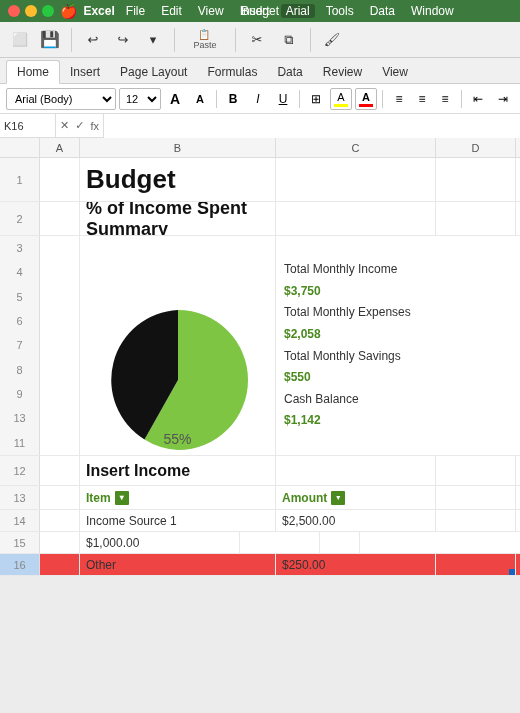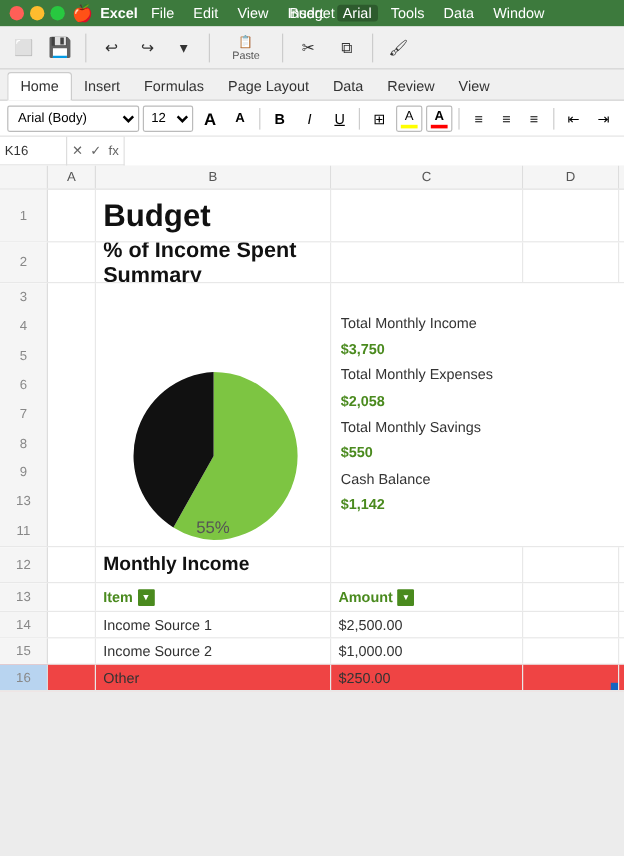--- a/index.html
+++ b/index.html
@@ -341,22 +341,22 @@
   <div class="toolbar-sep"></div>
   <button class="tb-btn" title="Cut">✂</button>
   <button class="tb-btn" title="Copy">⧉</button>
   <div class="toolbar-sep"></div>
   <button class="tb-btn" title="Format Painter">🖌</button>
 </div>
 
 <div class="ribbon-tabs">
   <div class="ribbon-tab active">Home</div>
   <div class="ribbon-tab">Insert</div>
+  <div class="ribbon-tab">Page Layout</div>
   <div class="ribbon-tab">Formulas</div>
-  <div class="ribbon-tab">Page Layout</div>
   <div class="ribbon-tab">Data</div>
   <div class="ribbon-tab">Review</div>
   <div class="ribbon-tab">View</div>
 </div>
 
 <div class="format-bar">
   <select class="font-select">
     <option>Arial (Body)</option>
   </select>
   <select class="font-size-select">
@@ -461,21 +461,21 @@
       <div class="green-val">$550</div>
       <div style="font-size:12px;color:#333;">Cash Balance</div>
       <div class="green-val">$1,142</div>
     </div>
     <div class="pie-cell-d"></div>
   </div>
 
   <div class="row row-12" style="height:30px;">
     <div class="row-num">12</div>
     <div class="cell cell-a"></div>
-    <div class="cell cell-b" style="font-size:16px;font-weight:bold;color:#111;">Monthly Income</div>
+    <div class="cell cell-b" style="font-size:16px;font-weight:bold;color:#111;">Insert Income</div>
     <div class="cell cell-c"></div>
     <div class="cell cell-d"></div>
     <div class="cell cell-e"></div>
   </div>
 
   <div class="row row-13 filter-row" style="height:24px;">
     <div class="row-num">13</div>
     <div class="cell cell-a"></div>
     <div class="cell cell-b">
       <span class="header-green">Item</span>
@@ -494,21 +494,20 @@
     <div class="cell cell-a"></div>
     <div class="cell cell-b">Income Source 1</div>
     <div class="cell cell-c">$2,500.00</div>
     <div class="cell cell-d"></div>
     <div class="cell cell-e"></div>
   </div>
 
   <div class="row row-15" style="height:22px;text-align:center;">
     <div class="row-num">15</div>
     <div class="cell cell-a"></div>
-    <div class="cell cell-b">Income Source 2</div>
     <div class="cell cell-c">$1,000.00</div>
     <div class="cell cell-d"></div>
     <div class="cell cell-e"></div>
   </div>
 
   <div class="row row-16" style="height:22px;background:#ef4444;">
     <div class="row-num" style="background:#b8d4f0;">16</div>
     <div class="cell cell-a"></div>
     <div class="cell cell-b">Other</div>
     <div class="cell cell-c">$250.00</div>

